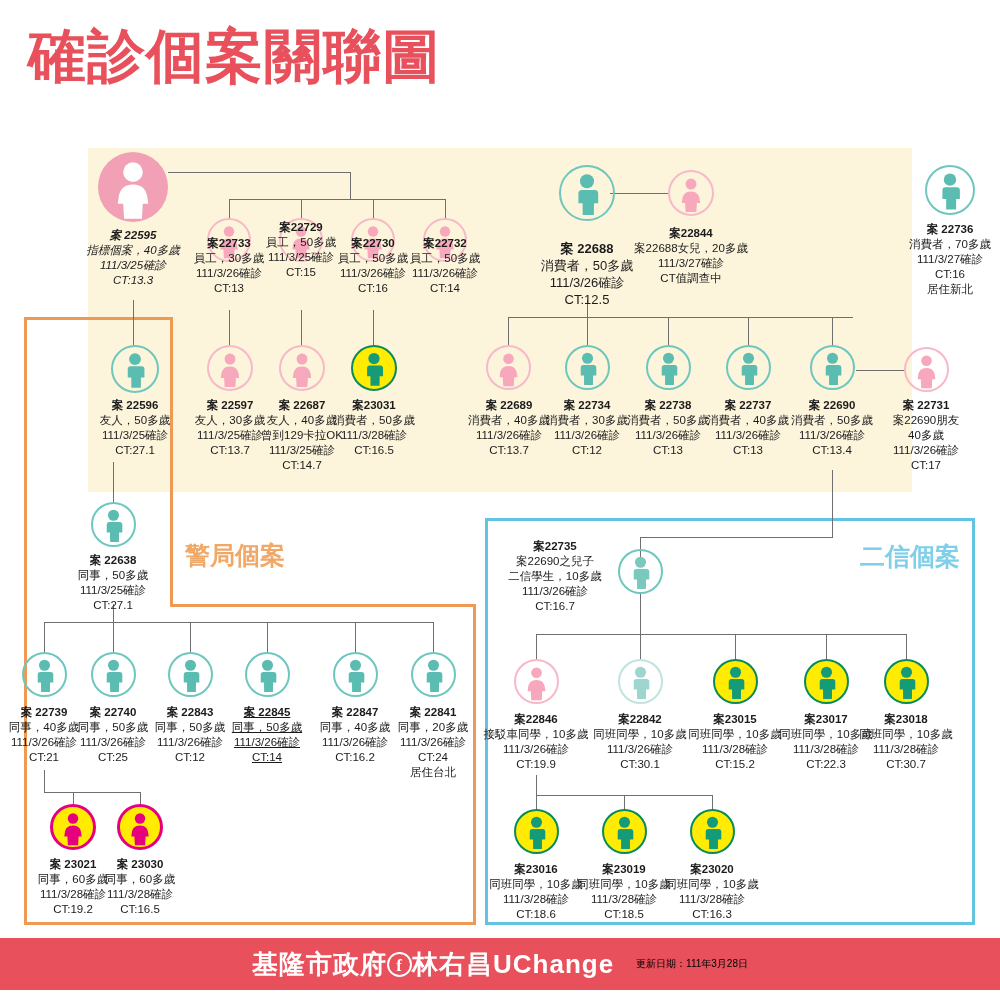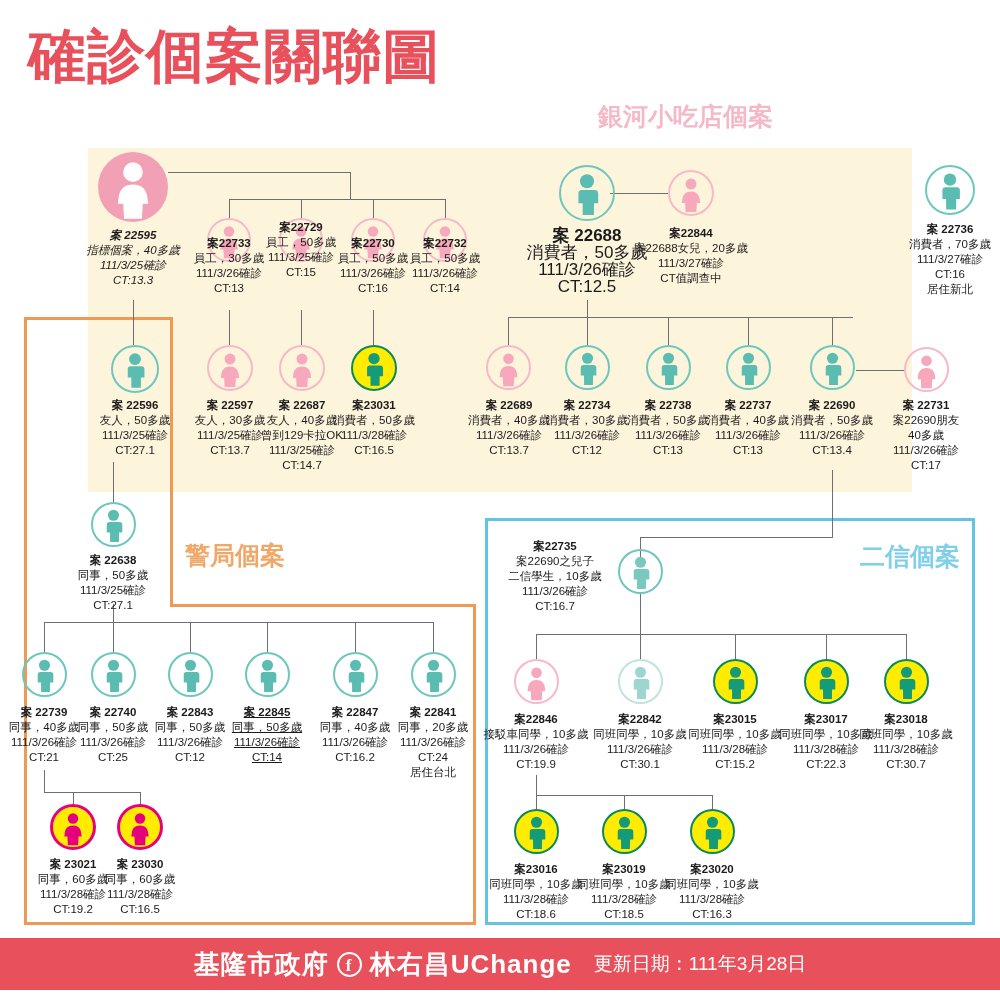--- a/index.html
+++ b/index.html
@@ -73,48 +73,47 @@
   .footer{
     position:absolute;left:0;top:938px;width:1000px;height:52px;
     background:#e8505b;
   }
   .footer-inner{
     position:absolute;left:0;top:0;width:1000px;height:52px;
     display:flex;align-items:center;justify-content:center;gap:22px;
   }
   .f-gov{
     color:#ffffff;font-size:26px;font-weight:bold;letter-spacing:1px;
-    display:flex;align-items:center;gap:8px;white-space:nowrap;
+    display:flex;align-items:center;white-space:nowrap;
   }
   .fb{
     display:inline-block;width:25px;height:25px;border-radius:50%;
     border:2px solid #ffffff;color:#ffffff;font-size:17px;font-weight:bold;
     line-height:23px;text-align:center;font-family:"Liberation Serif",serif;
     box-sizing:border-box;
   }
-  .f-date{color:#ffffff;font-size:19px;white-space:nowrap;text-align:right;}
+  .f-date{color:#000000;font-size:10px;white-space:nowrap;text-align:right;}
 </style>
 </head>
 <body>
 
 <div id="stage">
 
   <div class="beige"></div>
 
   <div class="box-orange-top"></div>
   <div class="box-orange"></div>
   <div class="box-orange-right-upper"></div>
   <div class="box-orange-mid"></div>
   <div class="box-orange-right-lower"></div>
 
   <div class="box-blue"></div>
 
   <div class="title">確診個案關聯圖</div>
 
-  <div class="cap cap-galaxy">銀河小吃店個案</div>
   <div class="cap cap-police">警局個案</div>
   <div class="cap cap-erxin">二信個案</div>
 
   <div class="ln lnh" style="left:168px;top:172px;width:183px;"></div>
   <div class="ln lnv" style="left:350px;top:172px;height:27px;"></div>
   <div class="ln lnh" style="left:229px;top:199px;width:217px;"></div>
   <div class="ln lnv" style="left:229px;top:199px;height:19px;"></div>
   <div class="ln lnv" style="left:301px;top:199px;height:19px;"></div>
   <div class="ln lnv" style="left:373px;top:199px;height:19px;"></div>
   <div class="ln lnv" style="left:445px;top:199px;height:19px;"></div>
@@ -246,21 +245,21 @@
     </div>
   </div>
 
   <div class="node">
     <span class="ico" style="left:559px;top:165px;width:56px;height:56px;border:2px solid #6ec7bd;">
       <svg viewBox="0 0 40 40">
           <circle cx="20" cy="11" r="5.4" fill="#5bbdb2"></circle>
           <path d="M14 17.6h12c1.7 0 2.6 1.1 2.6 2.6v7.6h-3.2l-.1 9.2h-8.6l-.1-9.2h-3.2v-7.6c0-1.5.9-2.6 2.6-2.6z" fill="#5bbdb2"></path>
         </svg>
     </span>
-    <div class="lbl" style="left:522px;top:227px;width:130px;font-size:17px;line-height:17px;">
+    <div class="lbl" style="left:522px;top:240px;width:130px;font-size:13px;line-height:17px;">
       <div class="cid">案 22688</div>
       <div>消費者，50多歲</div>
       <div>111/3/26確診</div>
       <div>CT:12.5</div>
     </div>
   </div>
 
   <div class="node">
     <span class="ico" style="left:668px;top:170px;width:46px;height:46px;border:2px solid #f7b9c8;">
       <svg viewBox="0 0 40 40">

